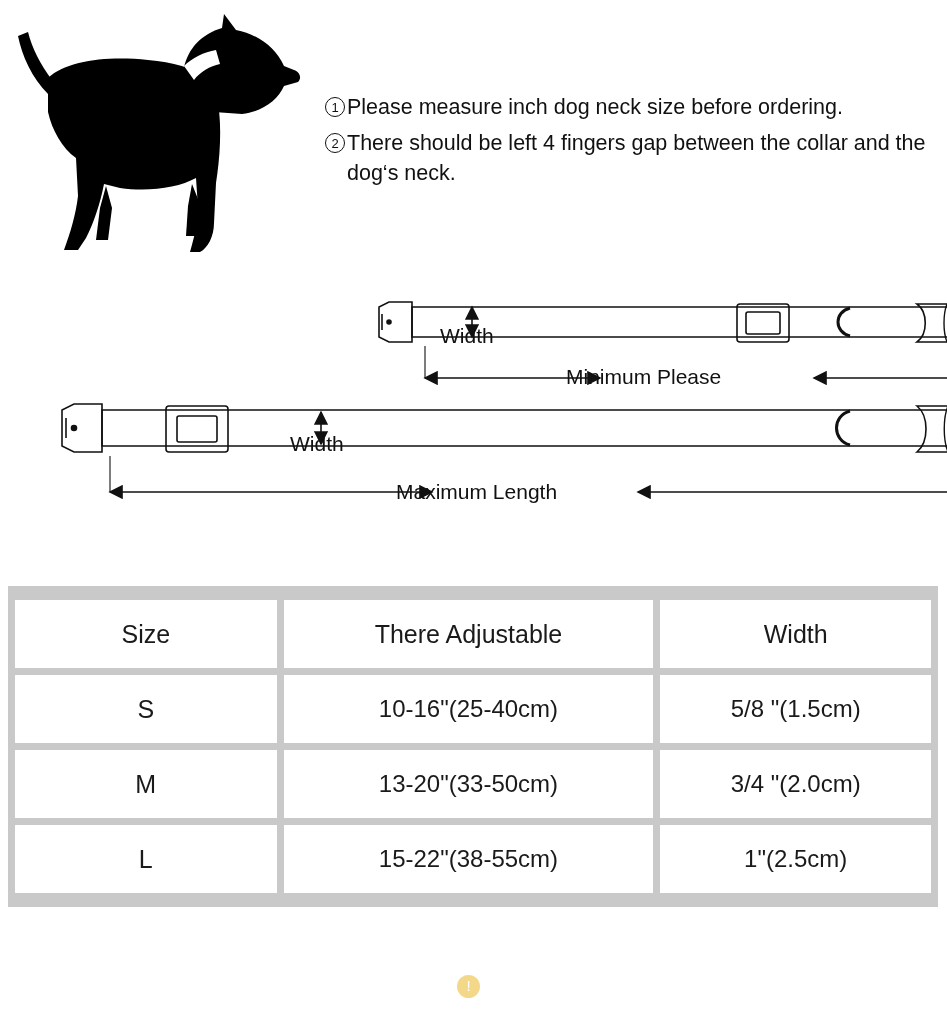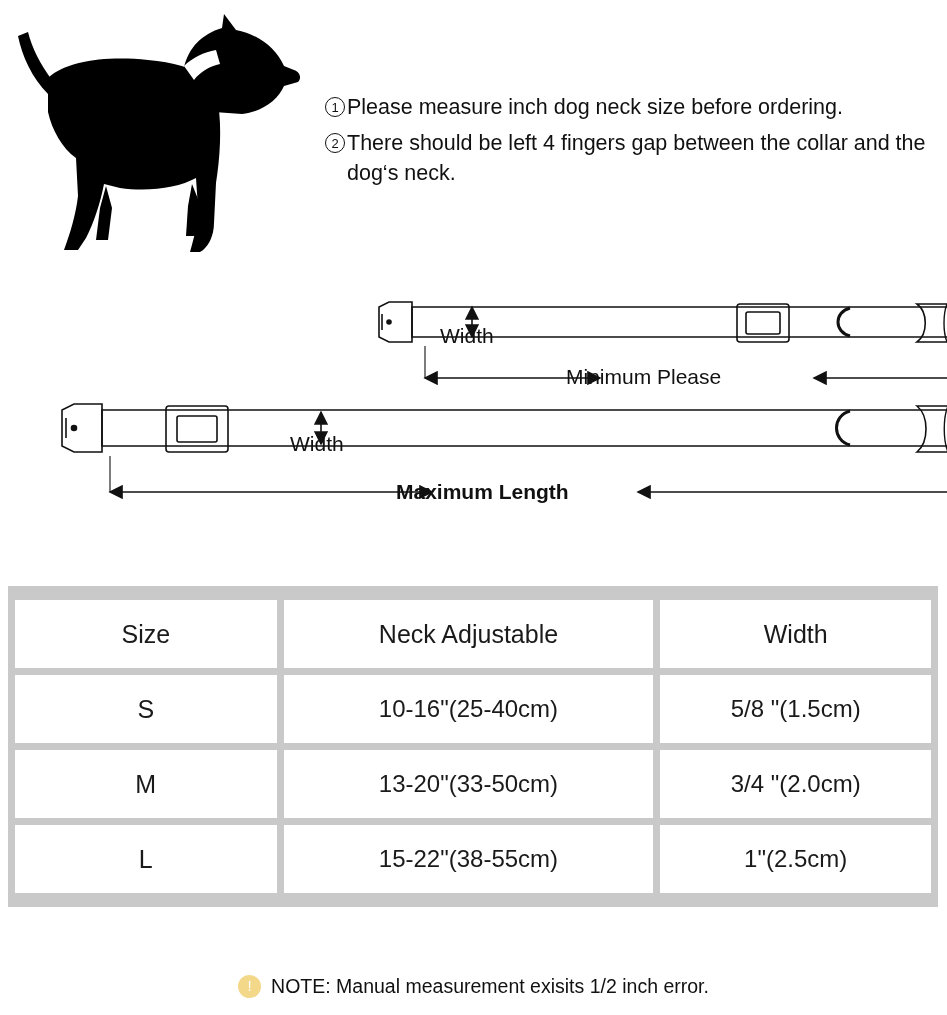--- a/index.html
+++ b/index.html
@@ -66,21 +66,21 @@
   }
   .diagram-label {
     position: absolute;
     font-size: 21px;
     color: #111;
     white-space: nowrap;
   }
   #label-width-top { left: 440px; top: 324px; }
   #label-min-length { left: 566px; top: 367px; }
   #label-width-bottom { left: 290px; top: 434px; }
-  #label-max-length { left: 396px; top: 482px; font-weight: bold; }
+  #label-max-length { left: 396px; top: 482px; }
 
   
   #size-table {
     position: absolute;
     left: 8px;
     top: 586px;
     width: 930px;
     background: #c9c9c9;
     padding: 7px;
     box-sizing: border-box;
@@ -249,21 +249,21 @@
   <span class="diagram-label" id="label-width-bottom" style="top:152px;left:290px;">Width</span>
   <span class="diagram-label" id="label-max-length" style="top:200px;left:396px;">Maximum Length</span>
 </div>
 
 <div id="size-table">
   <table>
     <thead>
       <tr>
         <th style="width:29%">Size</th>
         <th class="gap"></th>
-        <th style="width:41%">Neck Adjustable</th>
+        <th style="width:41%">There Adjustable</th>
         <th class="gap"></th>
         <th style="width:30%">Width</th>
       </tr>
     </thead>
     <tbody>
       <tr>
         <td class="size-col">S</td>
         <td class="gap"></td>
         <td>10-16"(25-40cm)</td>
         <td class="gap"></td>
@@ -282,14 +282,13 @@
         <td>15-22"(38-55cm)</td>
         <td class="gap"></td>
         <td>1"(2.5cm)</td>
       </tr>
     </tbody>
   </table>
 </div>
 
 <div id="note">
   <span id="note-icon">!</span>
-  <span>NOTE: Manual measurement exisits  1/2  inch error.</span>
 </div>
 
 </body></html>

